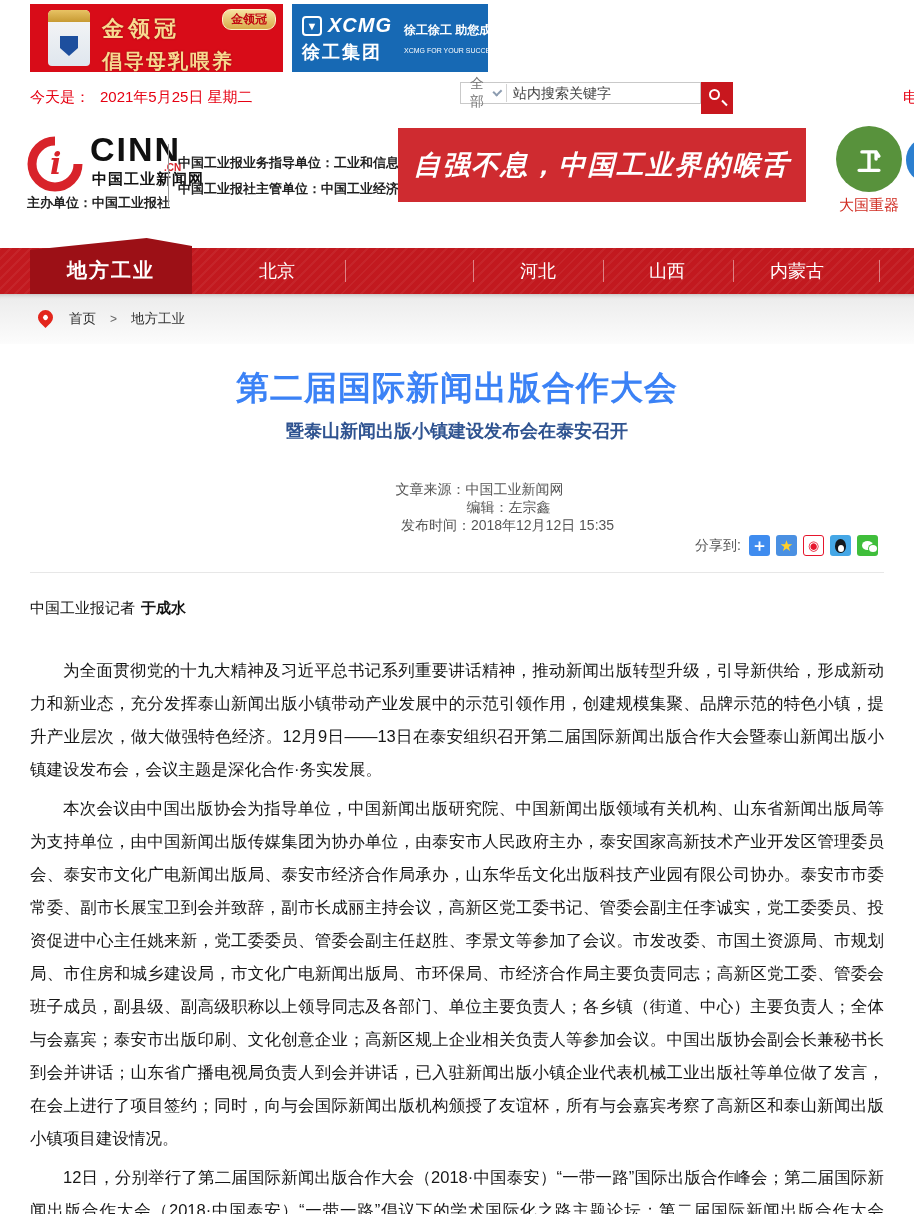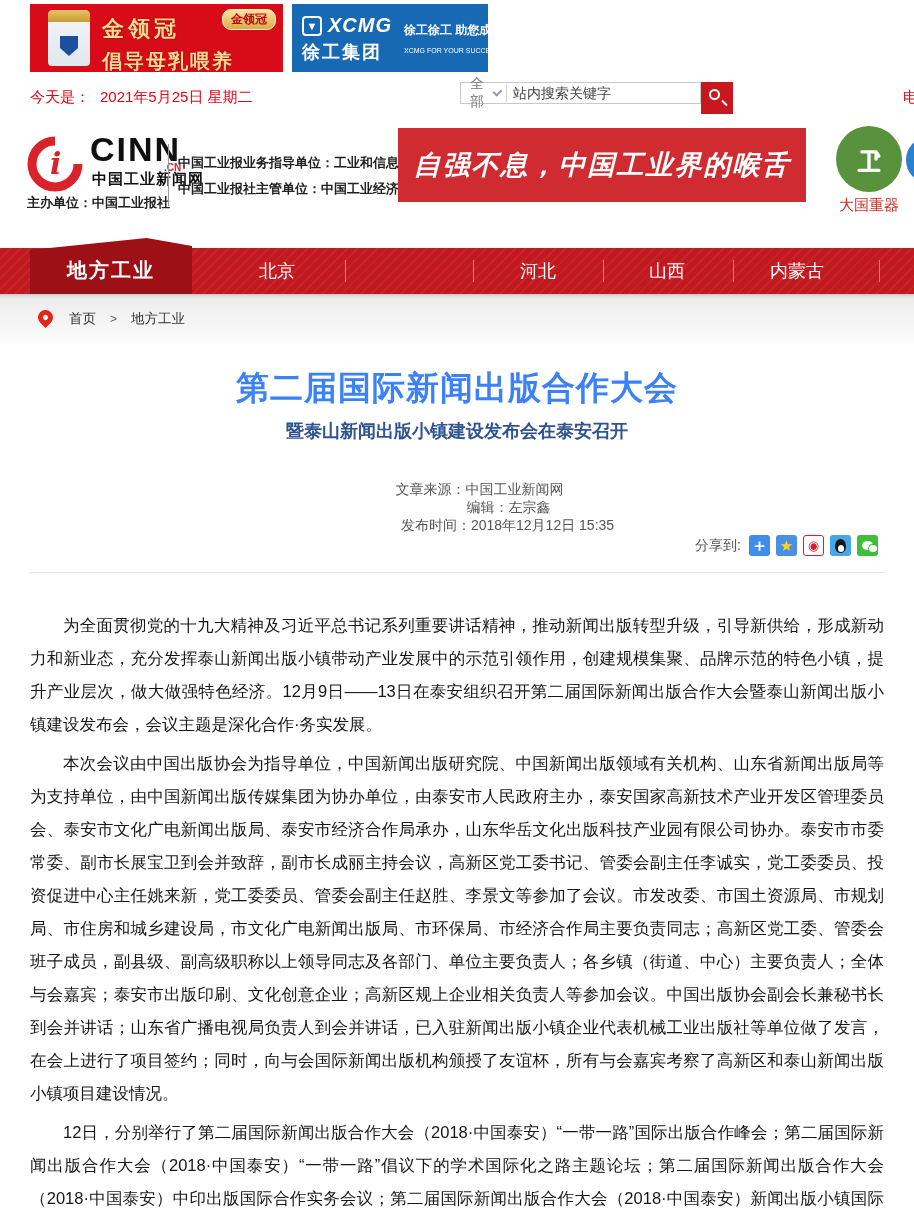--- a/index.html
+++ b/index.html
@@ -212,20 +212,23 @@
             <span class="penguin"></span>
           </span>
         <span class="sicon ic-wechat">
             <span class="bubbles"></span>
           </span>
       </span>
     </div>
 
     <div class="meta-divider"></div>
 
+    <div class="byline">
+      <span>中国工业报记者</span><b>于成水</b>
+    </div>
 
     <div class="article-body">
       <p>为全面贯彻党的十九大精神及习近平总书记系列重要讲话精神，推动新闻出版转型升级，引导新供给，形成新动力和新业态，充分发挥泰山新闻出版小镇带动产业发展中的示范引领作用，创建规模集聚、品牌示范的特色小镇，提升产业层次，做大做强特色经济。12月9日——13日在泰安组织召开第二届国际新闻出版合作大会暨泰山新闻出版小镇建设发布会，会议主题是深化合作·务实发展。</p>
       <p>本次会议由中国出版协会为指导单位，中国新闻出版研究院、中国新闻出版领域有关机构、山东省新闻出版局等为支持单位，由中国新闻出版传媒集团为协办单位，由泰安市人民政府主办，泰安国家高新技术产业开发区管理委员会、泰安市文化广电新闻出版局、泰安市经济合作局承办，山东华岳文化出版科技产业园有限公司协办。泰安市市委常委、副市长展宝卫到会并致辞，副市长成丽主持会议，高新区党工委书记、管委会副主任李诚实，党工委委员、投资促进中心主任姚来新，党工委委员、管委会副主任赵胜、李景文等参加了会议。市发改委、市国土资源局、市规划局、市住房和城乡建设局，市文化广电新闻出版局、市环保局、市经济合作局主要负责同志；高新区党工委、管委会班子成员，副县级、副高级职称以上领导同志及各部门、单位主要负责人；各乡镇（街道、中心）主要负责人；全体与会嘉宾；泰安市出版印刷、文化创意企业；高新区规上企业相关负责人等参加会议。中国出版协会副会长兼秘书长到会并讲话；山东省广播电视局负责人到会并讲话，已入驻新闻出版小镇企业代表机械工业出版社等单位做了发言，在会上进行了项目签约；同时，向与会国际新闻出版机构颁授了友谊杯，所有与会嘉宾考察了高新区和泰山新闻出版小镇项目建设情况。</p>
       <p>12日，分别举行了第二届国际新闻出版合作大会（2018·中国泰安）“一带一路”国际出版合作峰会；第二届国际新闻出版合作大会（2018·中国泰安）“一带一路”倡议下的学术国际化之路主题论坛；第二届国际新闻出版合作大会（2018·中国泰安）中印出版国际合作实务会议；第二届国际新闻出版合作大会（2018·中国泰安）新闻出版小镇国际合作论坛；第二届国际新闻出版合作大会（2018·中国泰安)国际出版市场主题平行论坛；第二届国际新闻出版合作大会（2018·中国泰安）大学国际出版教育主题论坛。</p>
     </div>
   </div>
 
 </div>
 

